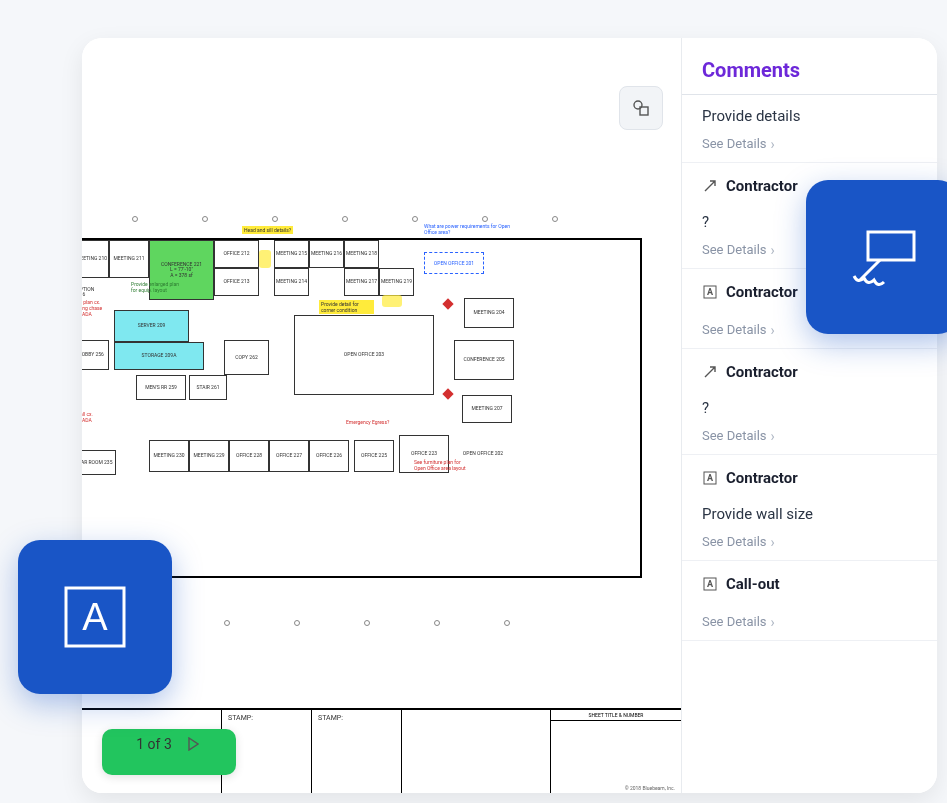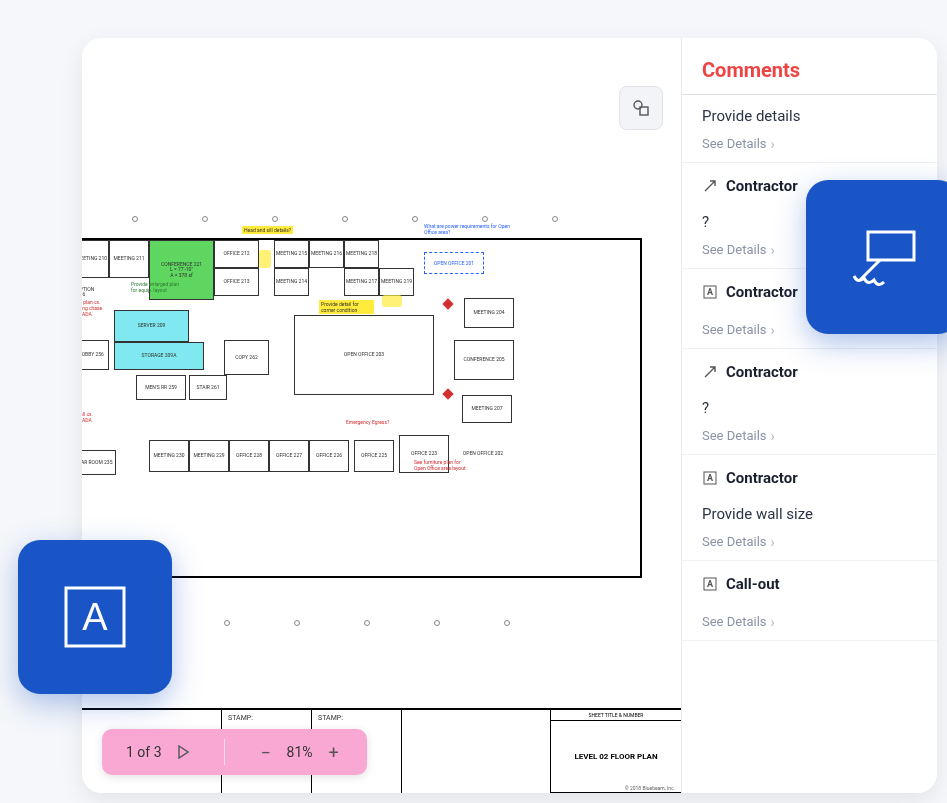--- a/index.html
+++ b/index.html
@@ -116,27 +116,28 @@
 }
 .tb-sheet-title-label { font-size: 5px; border-bottom: 1px solid #000; padding: 2px; }
 .tb-sheet-title { font-size: 8px; font-weight: bold; flex: 1; display:flex; align-items:center; justify-content:center; border-bottom: 1px solid #000; }
 .tb-sheet-num { font-size: 20px; font-weight: bold; padding: 4px; }
 .tb-copy { position:absolute; bottom:2px; right:6px; font-size:5px; color:#666;}
 .viewer-toolbar {
   position: absolute;
   bottom: 18px;
   left: 20px;
   height: 46px;
-  background: #f9a8d4;
+  background: #22c55e;
   border-radius: 10px;
   box-shadow: 0 2px 10px rgba(0,0,0,0.12);
   display: flex;
   align-items: center;
   padding: 0 10px;
   gap: 18px;
+  flex-direction: column;
 }
 .vt-group {
   display: flex;
   align-items: center;
   padding: 0 8px;
   height: 100%;
 }
 .vt-sep { width:1px; height: 26px; background:#e0e4ea; }
 .vt-text { font-size: 14px; color:#333; padding: 0 6px;}
 .vt-btn {
@@ -164,21 +165,21 @@
   display: flex;
   flex-direction: column;
   overflow: hidden;
 }
 .cp-header {
   padding: 20px 20px 12px 20px;
 }
 .cp-title {
   font-size: 20px;
   font-weight: 700;
-  color: #ef4444;
+  color: #6d28d9;
 }
 .cp-tabs {
   padding: 0 20px;
 }
 .cp-tab {
   display: inline-block;
   padding: 10px 8px;
   font-size: 16px;
   color: #1955c6;
   border-bottom: 3px solid #1955c6;
@@ -339,21 +340,20 @@
       </div>
     </div>
 
     <div class="title-block">
       <div class="tb-cell" style="width:140px;"></div>
       <div class="tb-cell" style="width:90px;">STAMP:</div>
       <div class="tb-cell" style="width:90px;">STAMP:</div>
       <div class="tb-cell" style="flex:1;"></div>
       <div class="tb-sheet">
         <div class="tb-sheet-title-label">SHEET TITLE &amp; NUMBER</div>
-        <div class="tb-sheet-title">LEVEL 02 FLOOR PLAN</div>
       </div>
       <div class="tb-copy">© 2018 Bluebeam, Inc.</div>
     </div>
 
     <div class="shapes-btn">
       <svg width="20" height="20" viewBox="0 0 20 20">
         <circle cx="7" cy="7" r="4" fill="none" stroke="#555" stroke-width="1.4"></circle>
         <rect x="9" y="9" width="8" height="8" fill="none" stroke="#555" stroke-width="1.4"></rect>
       </svg>
     </div>

